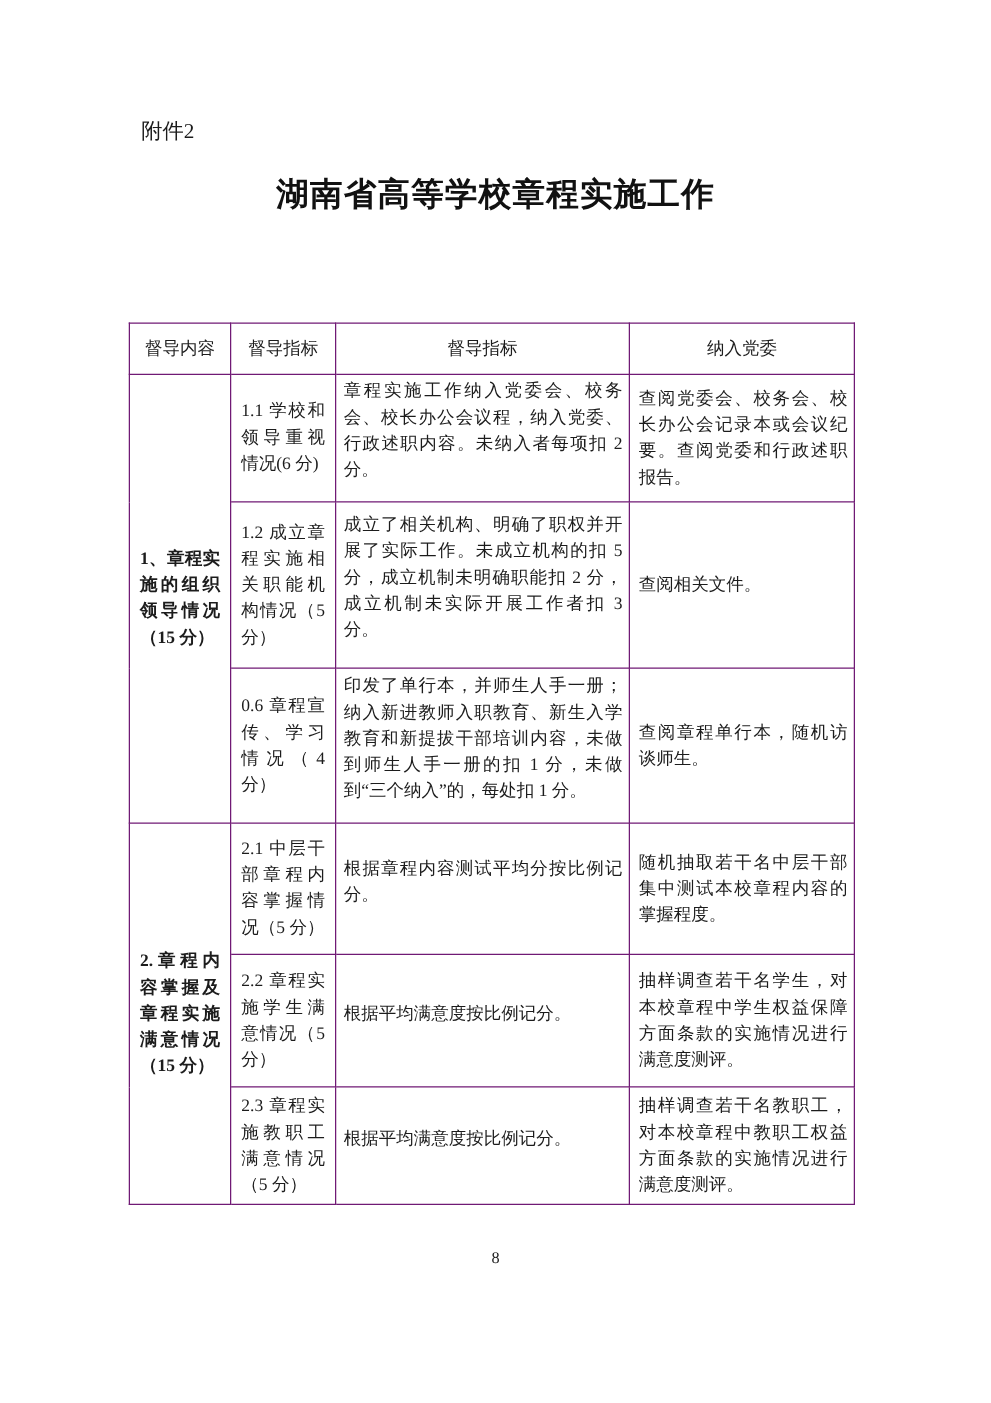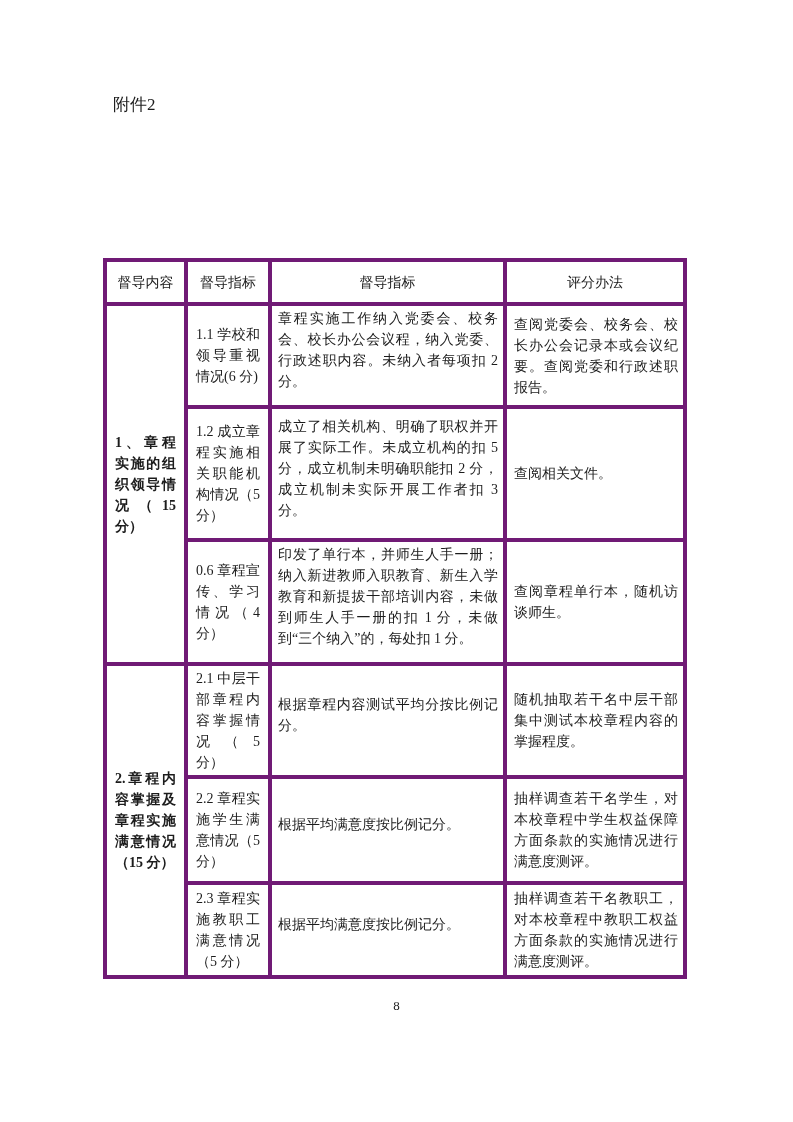--- a/index.html
+++ b/index.html
@@ -38,21 +38,21 @@
   }
   table.sup-table {
     position: absolute;
     left: 103px;
     top: 258px;
     width: 580px;
     border-collapse: collapse;
     table-layout: fixed;
   }
   table.sup-table td {
-    border: 4px solid #701a75;
+    border: 1px solid #701a75;
     vertical-align: middle;
     font-size: 14px;
     line-height: 21px;
     color: #1c1c1c;
     overflow: hidden;
   }
   col.c1 { width: 81px; }
   col.c2 { width: 84px; }
   col.c3 { width: 235px; }
   col.c4 { width: 180px; }
@@ -94,35 +94,36 @@
   }
 </style>
 </head>
 <body>
 
 <div class="page">
 
   <div class="attachment-label">附件2</div>
 
   <div class="doc-title">
+    <div>湖南省高等学校章程实施工作</div>
   </div>
 
   <table class="sup-table">
     <colgroup>
       <col class="c1">
         <col class="c2">
         <col class="c3">
         <col class="c4">
     </colgroup>
     <tbody>
       <tr>
         <td class="hc">督导内容</td>
         <td class="hc">督导指标</td>
         <td class="hc">督导指标</td>
-        <td class="hc">评分办法</td>
+        <td class="hc">纳入党委</td>
       </tr>
 
       <tr class="r11">
         <td class="gcell" rowspan="3">1、章程实施的组织领导情况（15 分）</td>
         <td class="icell">1.1 学校和领导重视情况(6 分)</td>
         <td class="scell">章程实施工作纳入党委会、校务会、校长办公会议程，纳入党委、行政述职内容。未纳入者每项扣 2 分。</td>
         <td class="mcell">查阅党委会、校务会、校长办公会记录本或会议纪要。查阅党委和行政述职报告。</td>
       </tr>
       <tr class="r12">
         <td class="icell">1.2 成立章程实施相关职能机构情况（5 分）</td>

